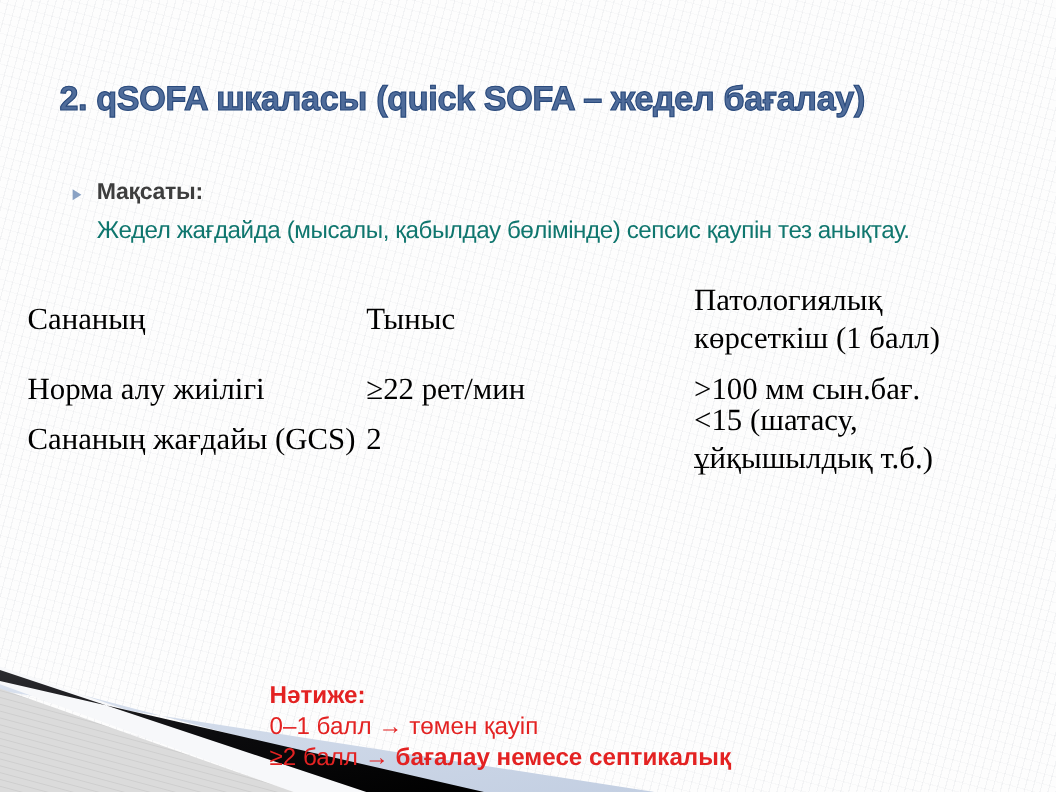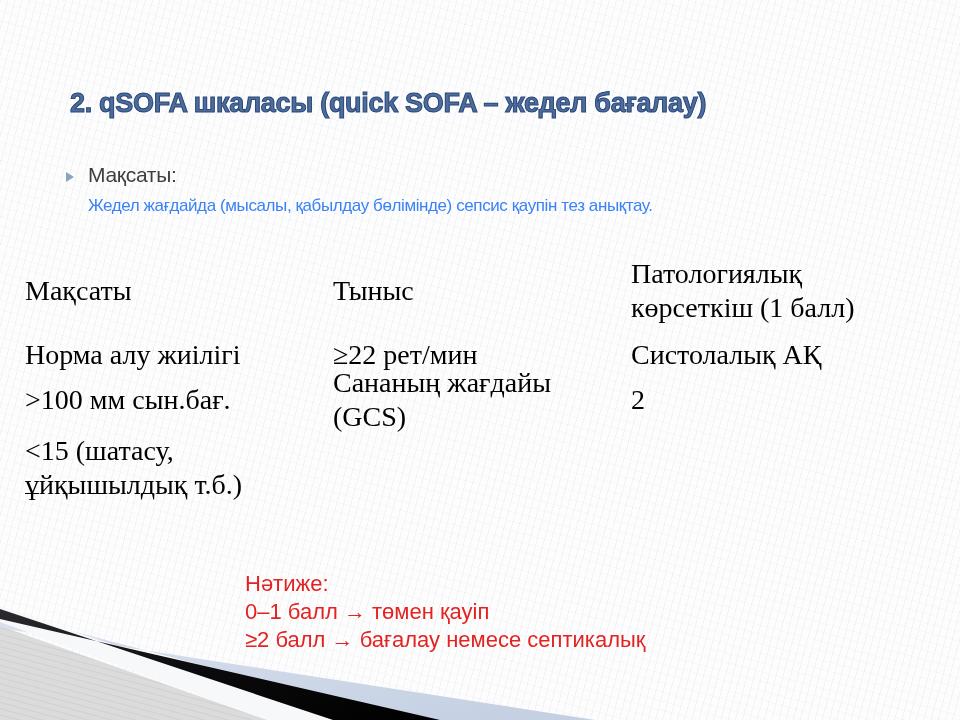--- a/index.html
+++ b/index.html
@@ -12,51 +12,51 @@
       repeating-linear-gradient(15deg, rgba(150,158,172,0.05) 0 1px, transparent 1px 9px),
       #fdfdfd;
     font-family: "Liberation Sans", sans-serif;
   }
 
   .abs { position: absolute; }
 
   
   .slide-title {
     left: 54px; top: 72px;
-    margin: 16px;
-    font-size: 27px;
+    margin: 0;
+    font-size: 31px;
     font-weight: bold;
     letter-spacing: -0.3px;
     color: #4f6c9a;
     -webkit-text-stroke: 1px #2a4a7c;
     text-shadow: 0 0 0.5px #2a4a7c;
     white-space: nowrap;
   }
 
   
   .bullet-tri {
     left: 66px; top: 172px;
     width: 0; height: 0;
     border-left: 8px solid #8aa2c4;
     border-top: 5px solid transparent;
     border-bottom: 5px solid transparent;
   }
   .obj-label {
     left: 88px; top: 163px;
     font-size: 21px;
-    font-weight: normal;
+    font-weight: bold;
     letter-spacing: -0.3px;
     color: #3e3e3e;
     white-space: nowrap;
   }
   .obj-text {
     left: 88px; top: 196px;
-    font-size: 17px;
+    font-size: 22px;
     letter-spacing: -0.4px;
-    color: #3b82f6;
+    color: #0f766e;
     white-space: nowrap;
   }
 
   
   .qsofa-table {
     left: 25px; top: 250px;
     display: grid;
     grid-template-columns: 308px 298px 272px;
     grid-template-rows: 82px 46px 44px 92px;
     align-items: center;
@@ -68,21 +68,21 @@
   .qsofa-table .cell { padding-right: 8px; }
 
   
   .result-block {
     left: 245px; top: 570px;
     font-size: 22px;
     line-height: 28px;
     color: #e32222;
     white-space: nowrap;
   }
-  .result-block .bold { font-weight: normal; }
+  .result-block .bold { font-weight: bold; margin-top: 48px; }
 
   
   .corner-svg {
     left: 0; top: 0;
     width: 960px; height: 720px;
     pointer-events: none;
   }
 </style>
 </head>
 <body>
@@ -109,28 +109,27 @@
   <polygon points="0,626 267,720 0,720" fill="url(#grayHatch)"></polygon>
 </svg>
 
 <h1 class="abs slide-title">2. qSOFA шкаласы (quick SOFA – жедел бағалау)</h1>
 
 <span class="abs bullet-tri"></span>
 <div class="abs obj-label">Мақсаты:</div>
 <div class="abs obj-text">Жедел жағдайда (мысалы, қабылдау бөлімінде) сепсис қаупін тез анықтау.</div>
 
 <div class="abs qsofa-table">
-  <div class="cell">Мақсаты</div>
+  <div class="cell">Сананың</div>
   <div class="cell">Тыныс</div>
   <div class="cell">Патологиялық көрсеткіш (1 балл)</div>
 
   <div class="cell">Норма алу жиілігі</div>
   <div class="cell">≥22 рет/мин</div>
 
-  <div class="cell">Систолалық АҚ</div>
   <div class="cell">&gt;100 мм сын.бағ.</div>
 
   <div class="cell">Сананың жағдайы (GCS)</div>
   <div class="cell">2</div>
   <div class="cell">&lt;15 (шатасу, ұйқышылдық т.б.)</div>
 </div>
 
 <div class="abs result-block">
   <div class="bold">Нәтиже:</div>
   <div>0–1 балл → төмен қауіп</div>

